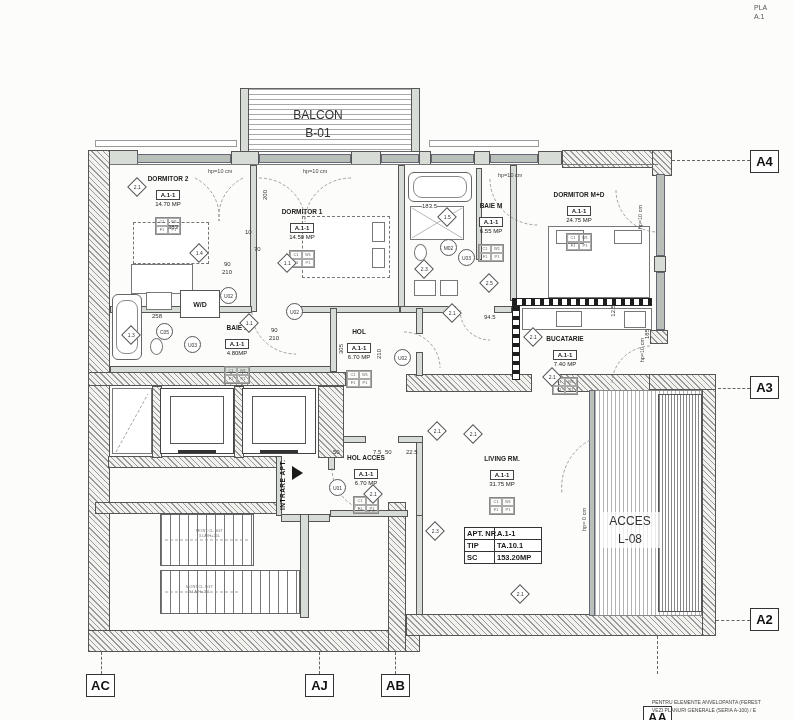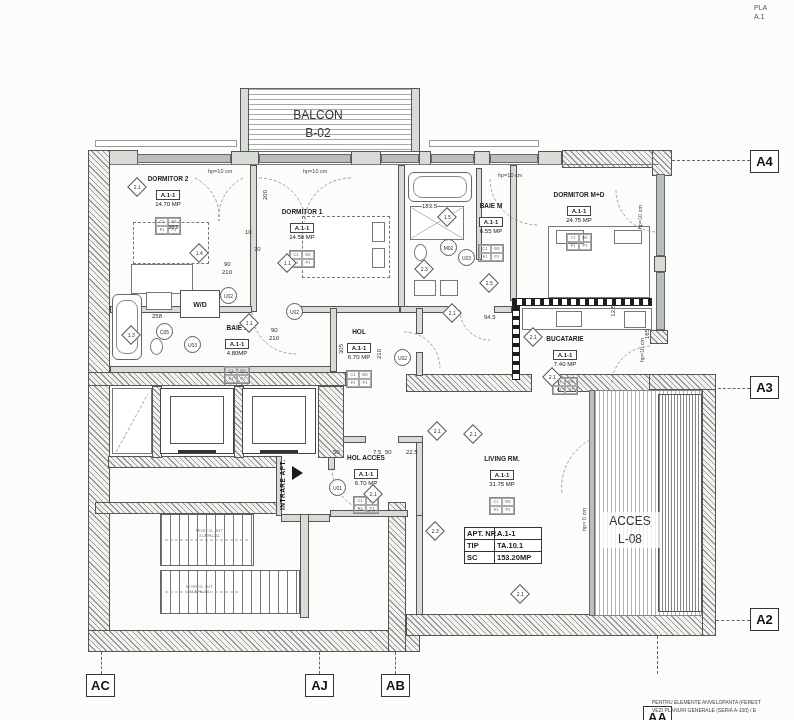--- a/index.html
+++ b/index.html
@@ -62,21 +62,21 @@
 </head>
 <body>
 
 <div class="canvas">
 
   <div class="abs hatch-h" style="left:240px;top:88px;width:180px;height:64px"></div>
   <div class="abs pier" style="left:240px;top:88px;width:9px;height:64px"></div>
   <div class="abs pier" style="left:411px;top:88px;width:9px;height:64px"></div>
   <div class="abs out-label" style="left:278px;top:106px;width:80px;background:transparent">
     <div>BALCON</div>
-    <div>B-02</div>
+    <div>B-01</div>
   </div>
 
   <div class="abs ledge" style="left:95px;top:140px;width:142px;height:7px"></div>
   <div class="abs ledge" style="left:429px;top:140px;width:110px;height:7px"></div>
   <div class="abs pier" style="left:108px;top:150px;width:30px;height:15px"></div>
   <div class="abs window" style="left:137px;top:154px;width:94px;height:9px"></div>
   <div class="abs pier" style="left:231px;top:151px;width:28px;height:14px"></div>
   <div class="abs window" style="left:259px;top:154px;width:92px;height:9px"></div>
   <div class="abs pier" style="left:351px;top:151px;width:30px;height:14px"></div>
   <div class="abs window" style="left:381px;top:154px;width:38px;height:9px"></div>

